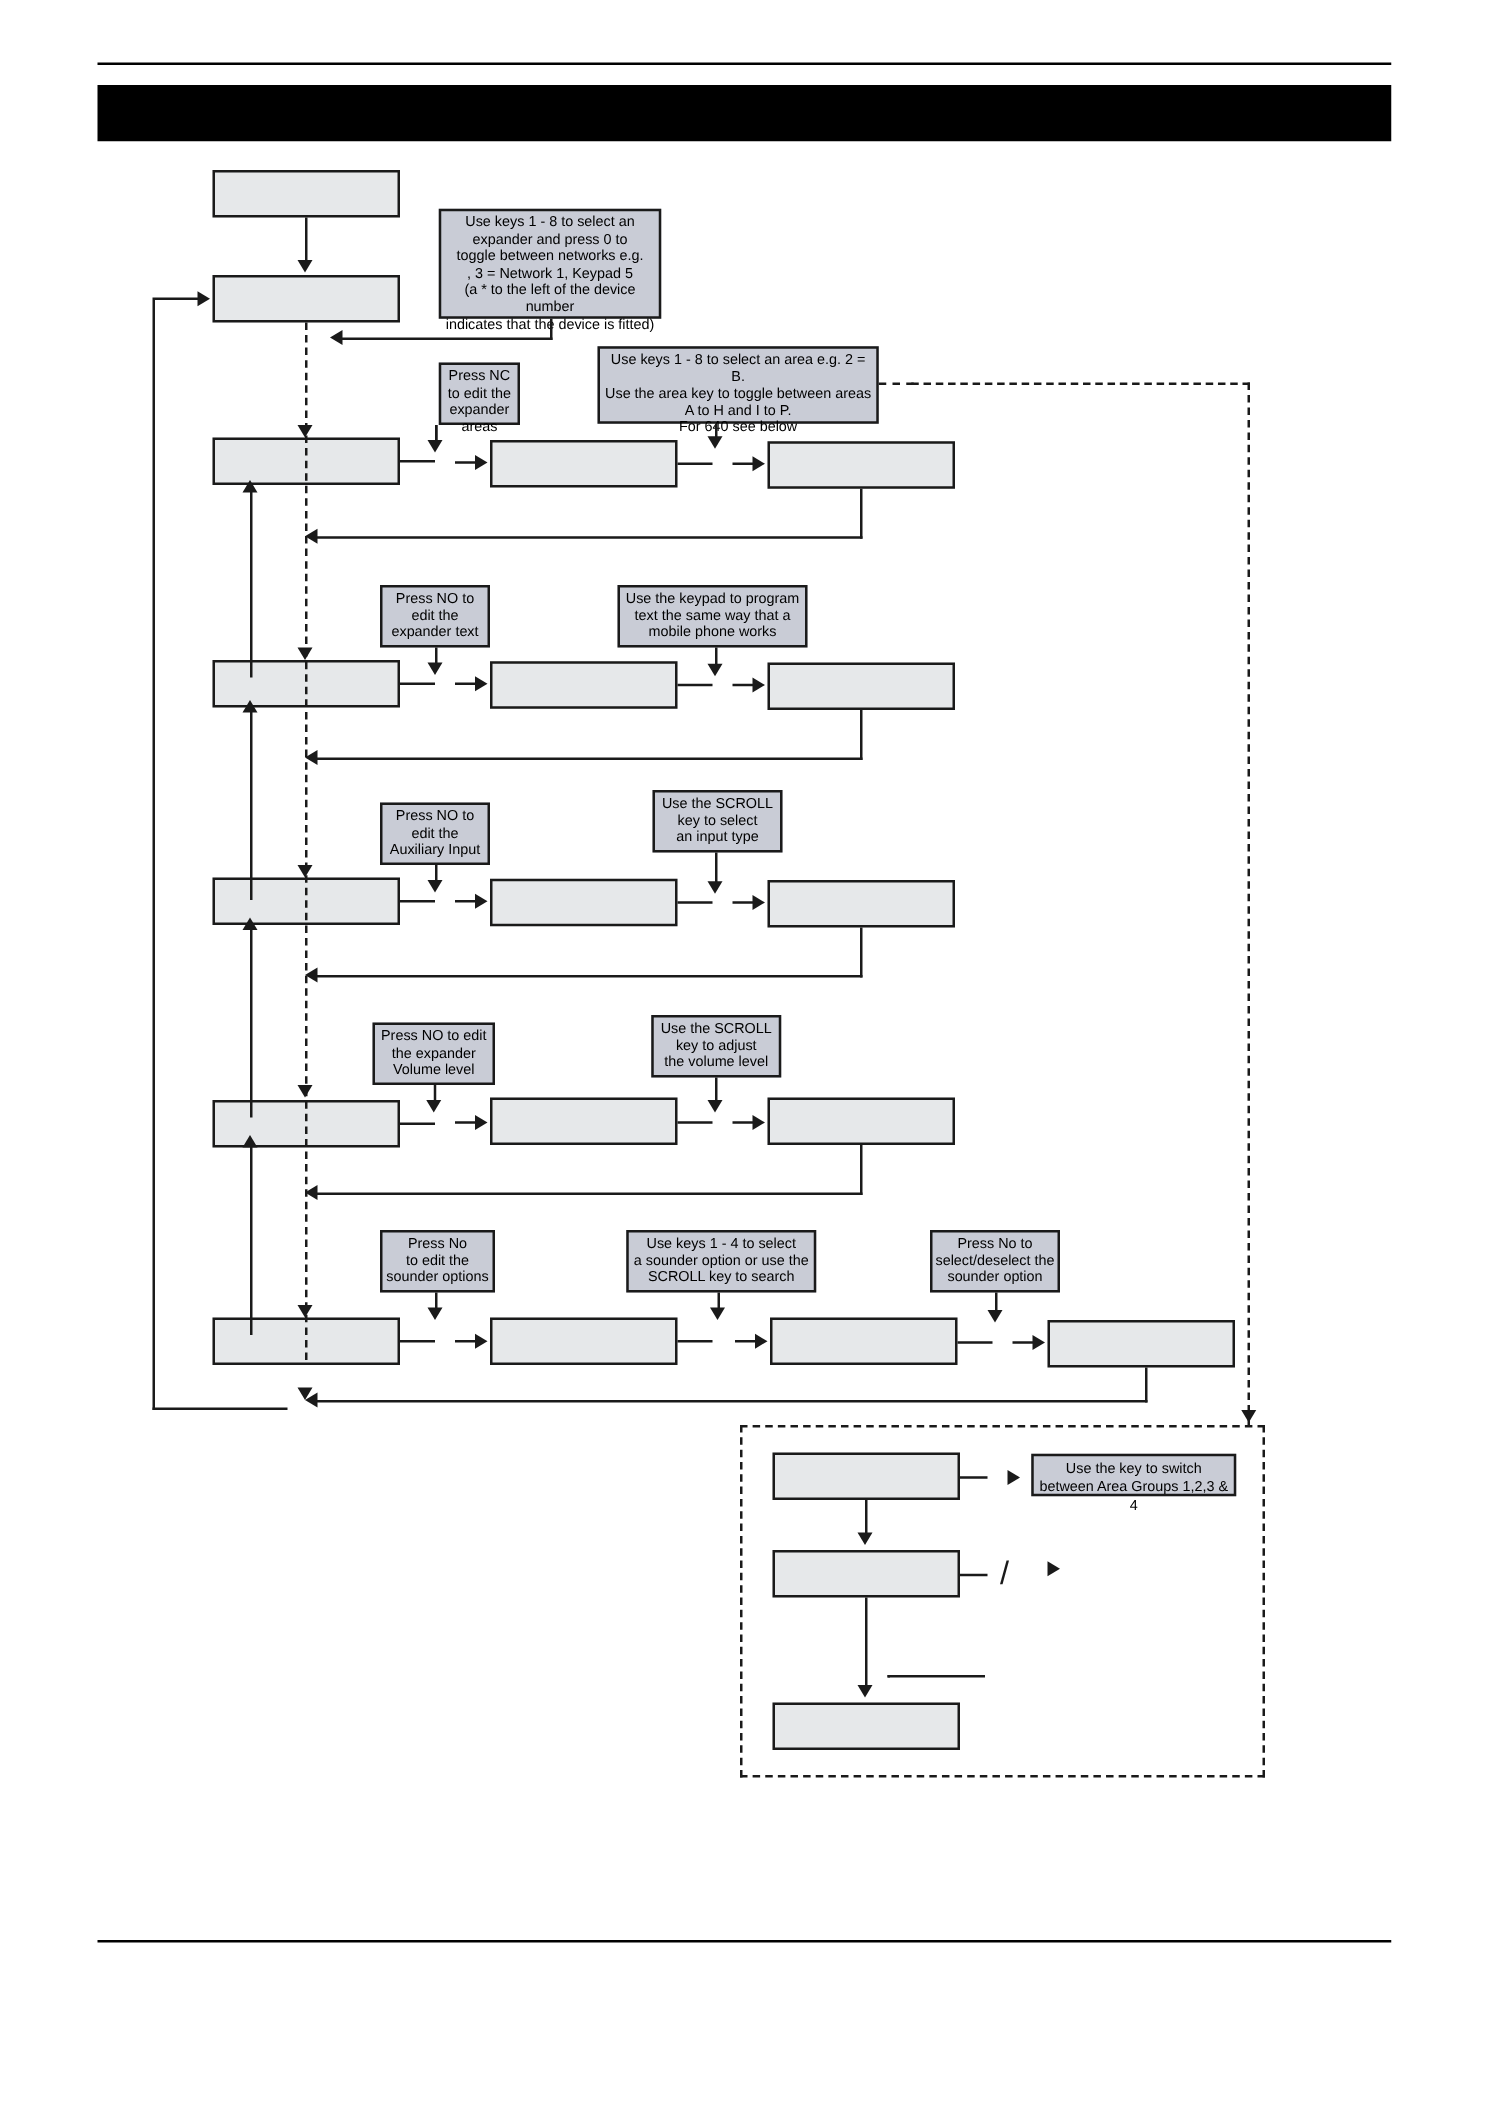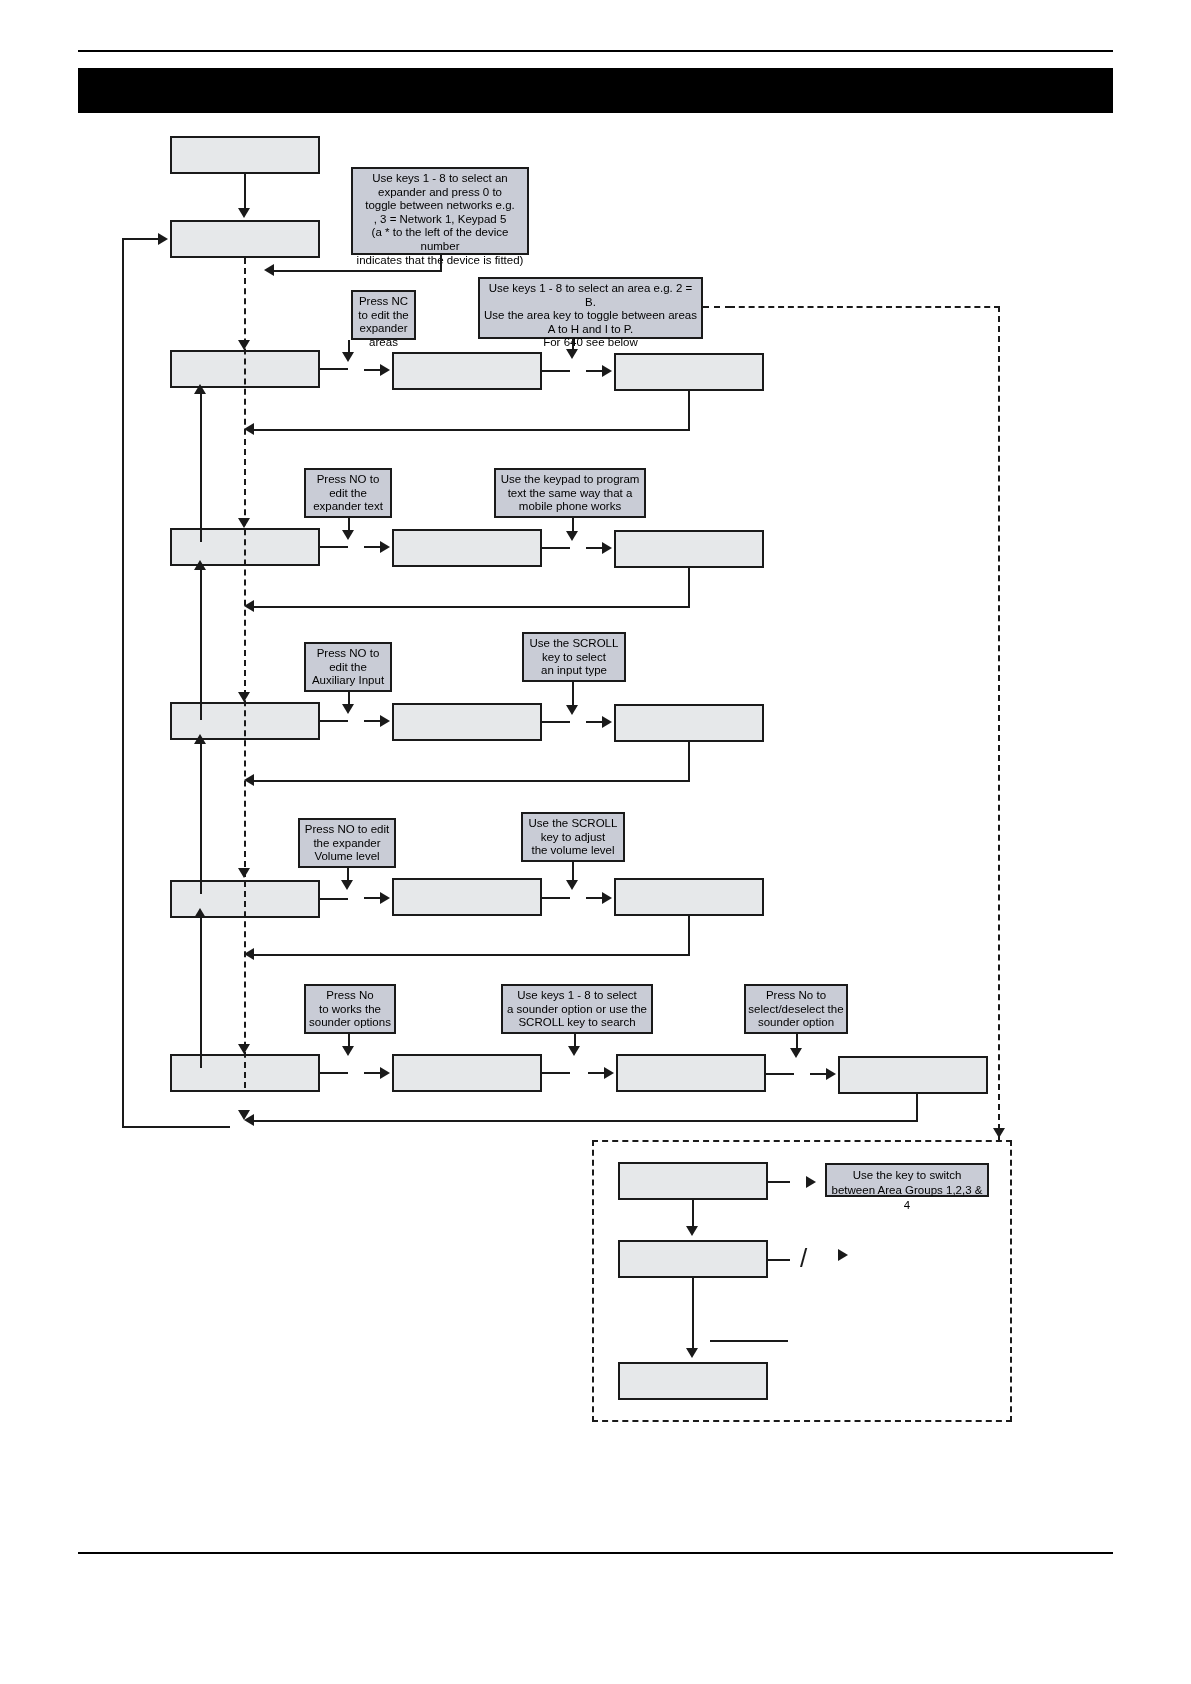--- a/index.html
+++ b/index.html
@@ -242,24 +242,24 @@
 
     <div class="cbox" style="left:298px; top:818px; width:98px; height:50px;">Press NO to edit
 the expander
 Volume level</div>
 
     <div class="cbox" style="left:521px; top:812px; width:104px; height:50px;">Use the SCROLL
 key to adjust
 the volume level</div>
 
     <div class="cbox" style="left:304px; top:984px; width:92px; height:50px;">Press No
-to works the
+to edit the
 sounder options</div>
 
-    <div class="cbox" style="left:501px; top:984px; width:152px; height:50px;">Use keys 1 - 8 to select
+    <div class="cbox" style="left:501px; top:984px; width:152px; height:50px;">Use keys 1 - 4 to select
 a sounder option or use the
 SCROLL key to search</div>
 
     <div class="cbox" style="left:744px; top:984px; width:104px; height:50px;">Press No to
 select/deselect the
 sounder option</div>
 
     <div class="ln lnv" style="left:244px; top:174px; height:36px;"></div>
     <div class="arr arr-down" style="left:238px; top:208px;"></div>
 

